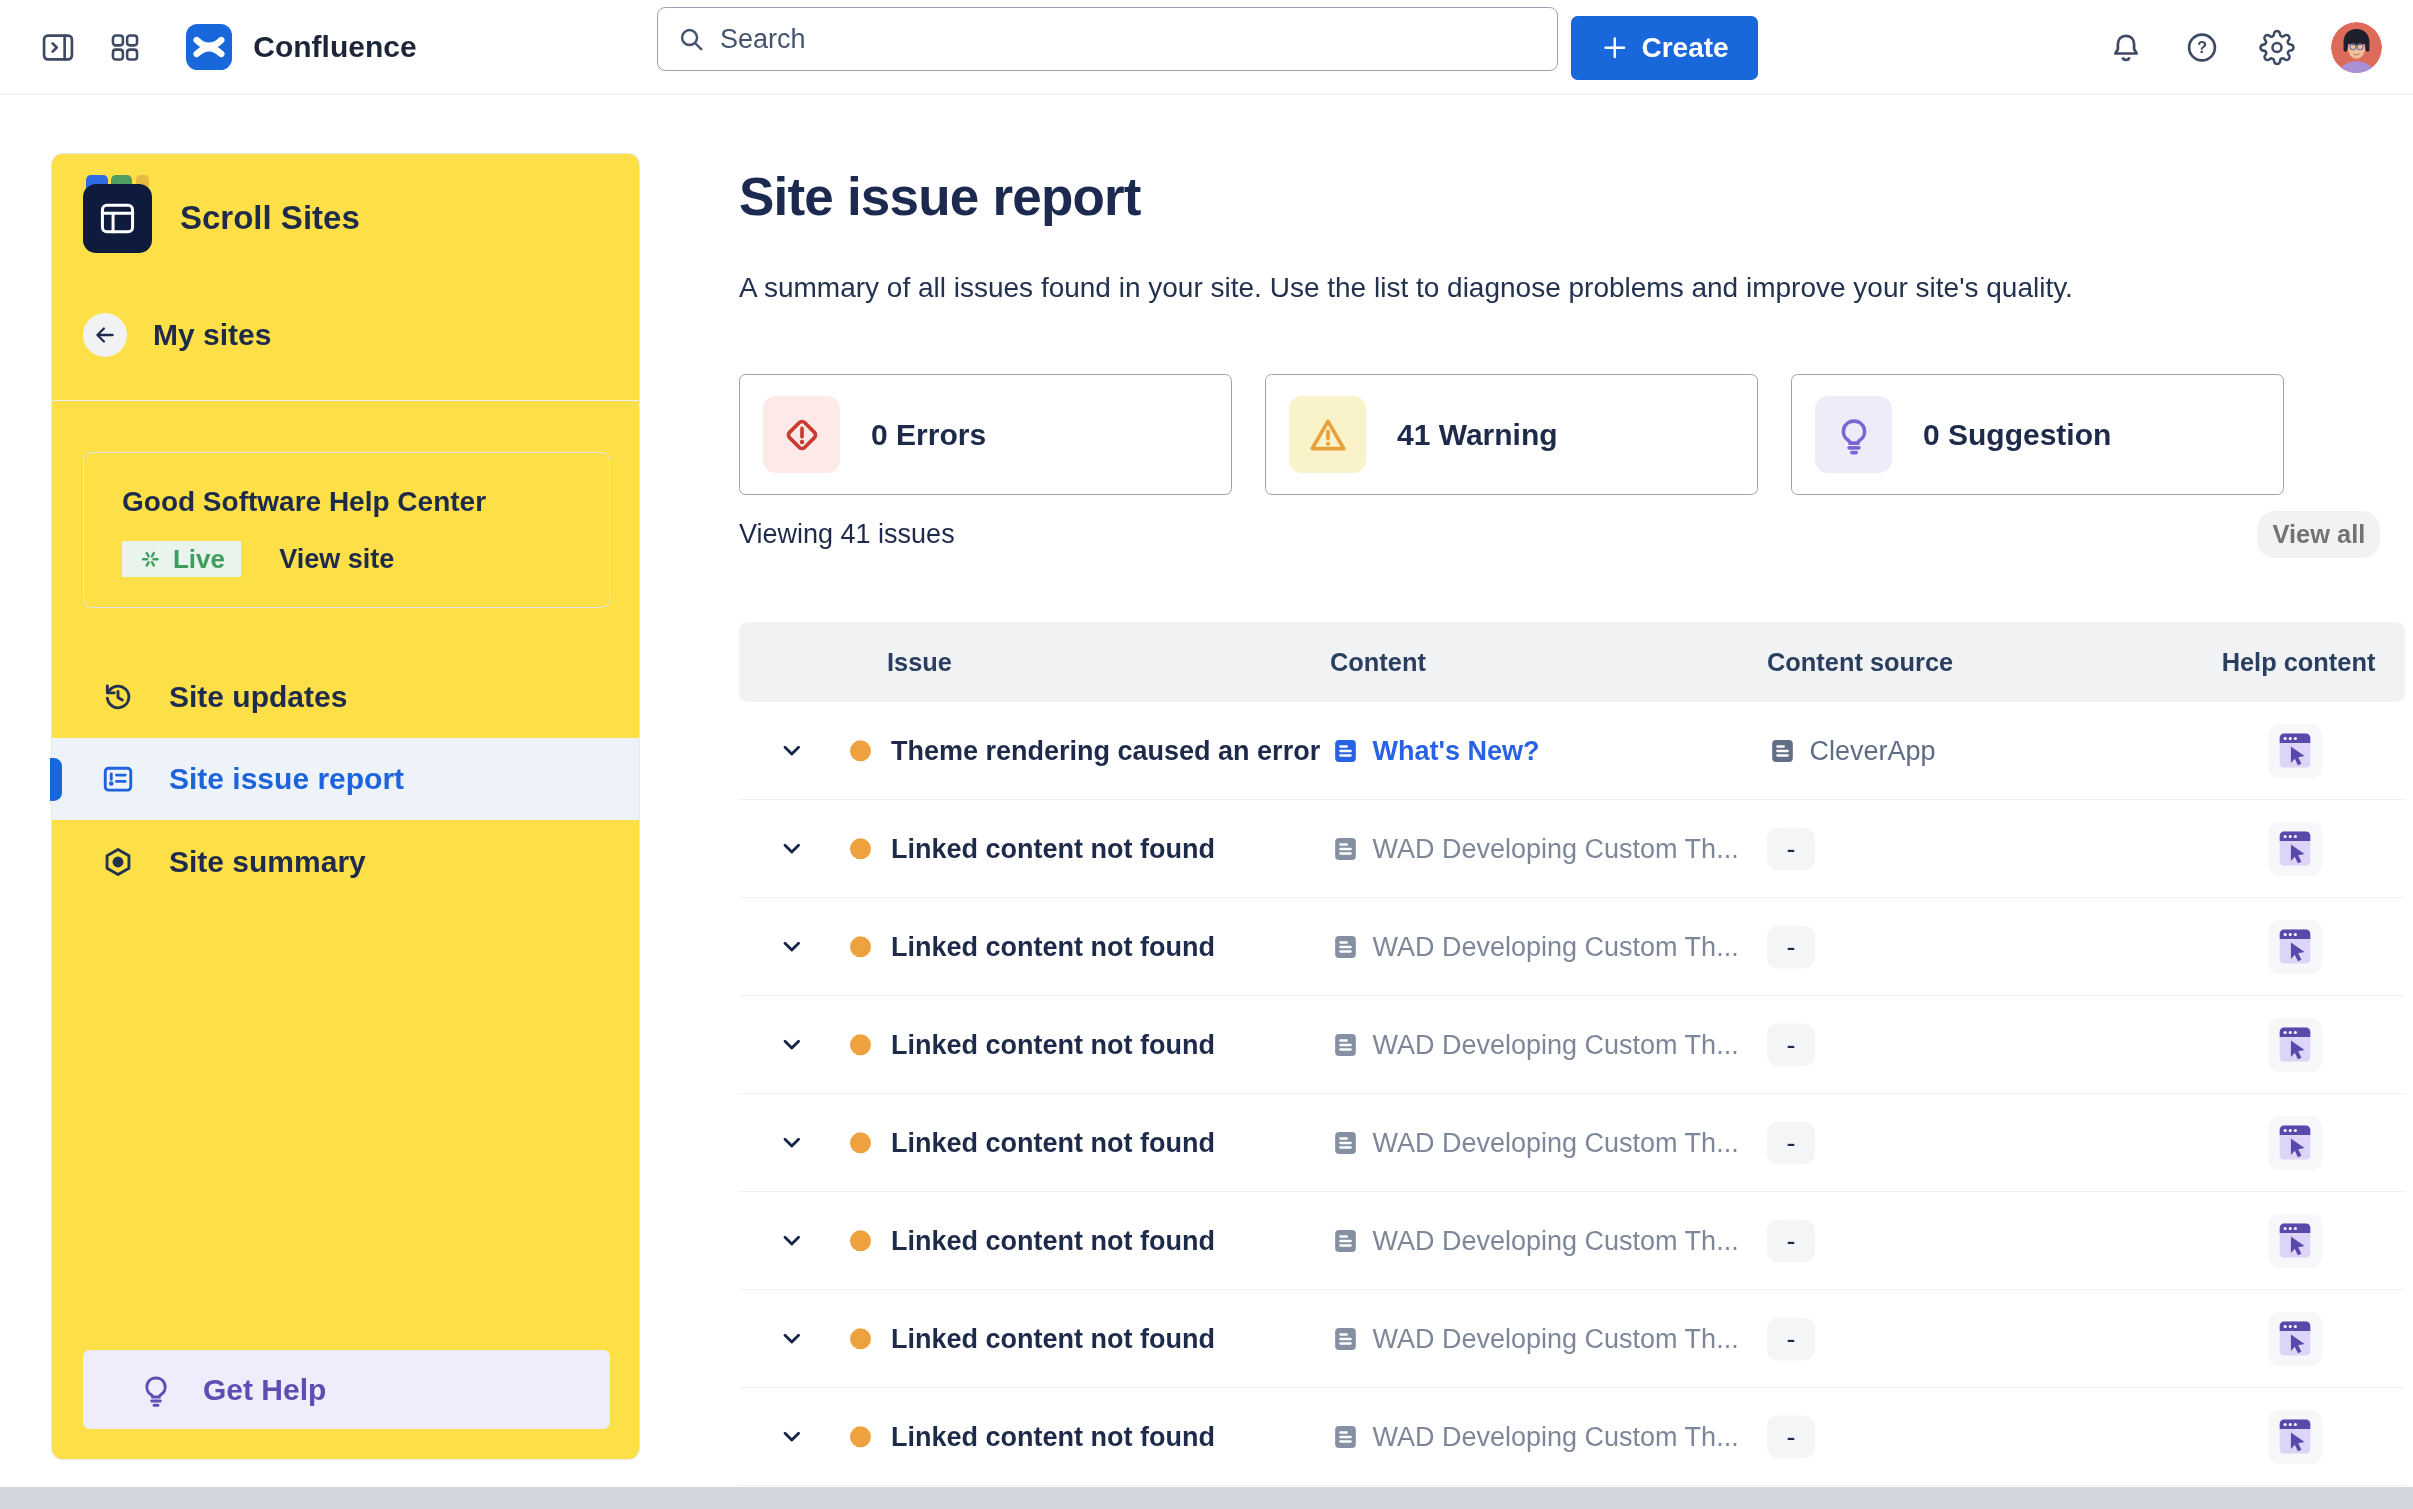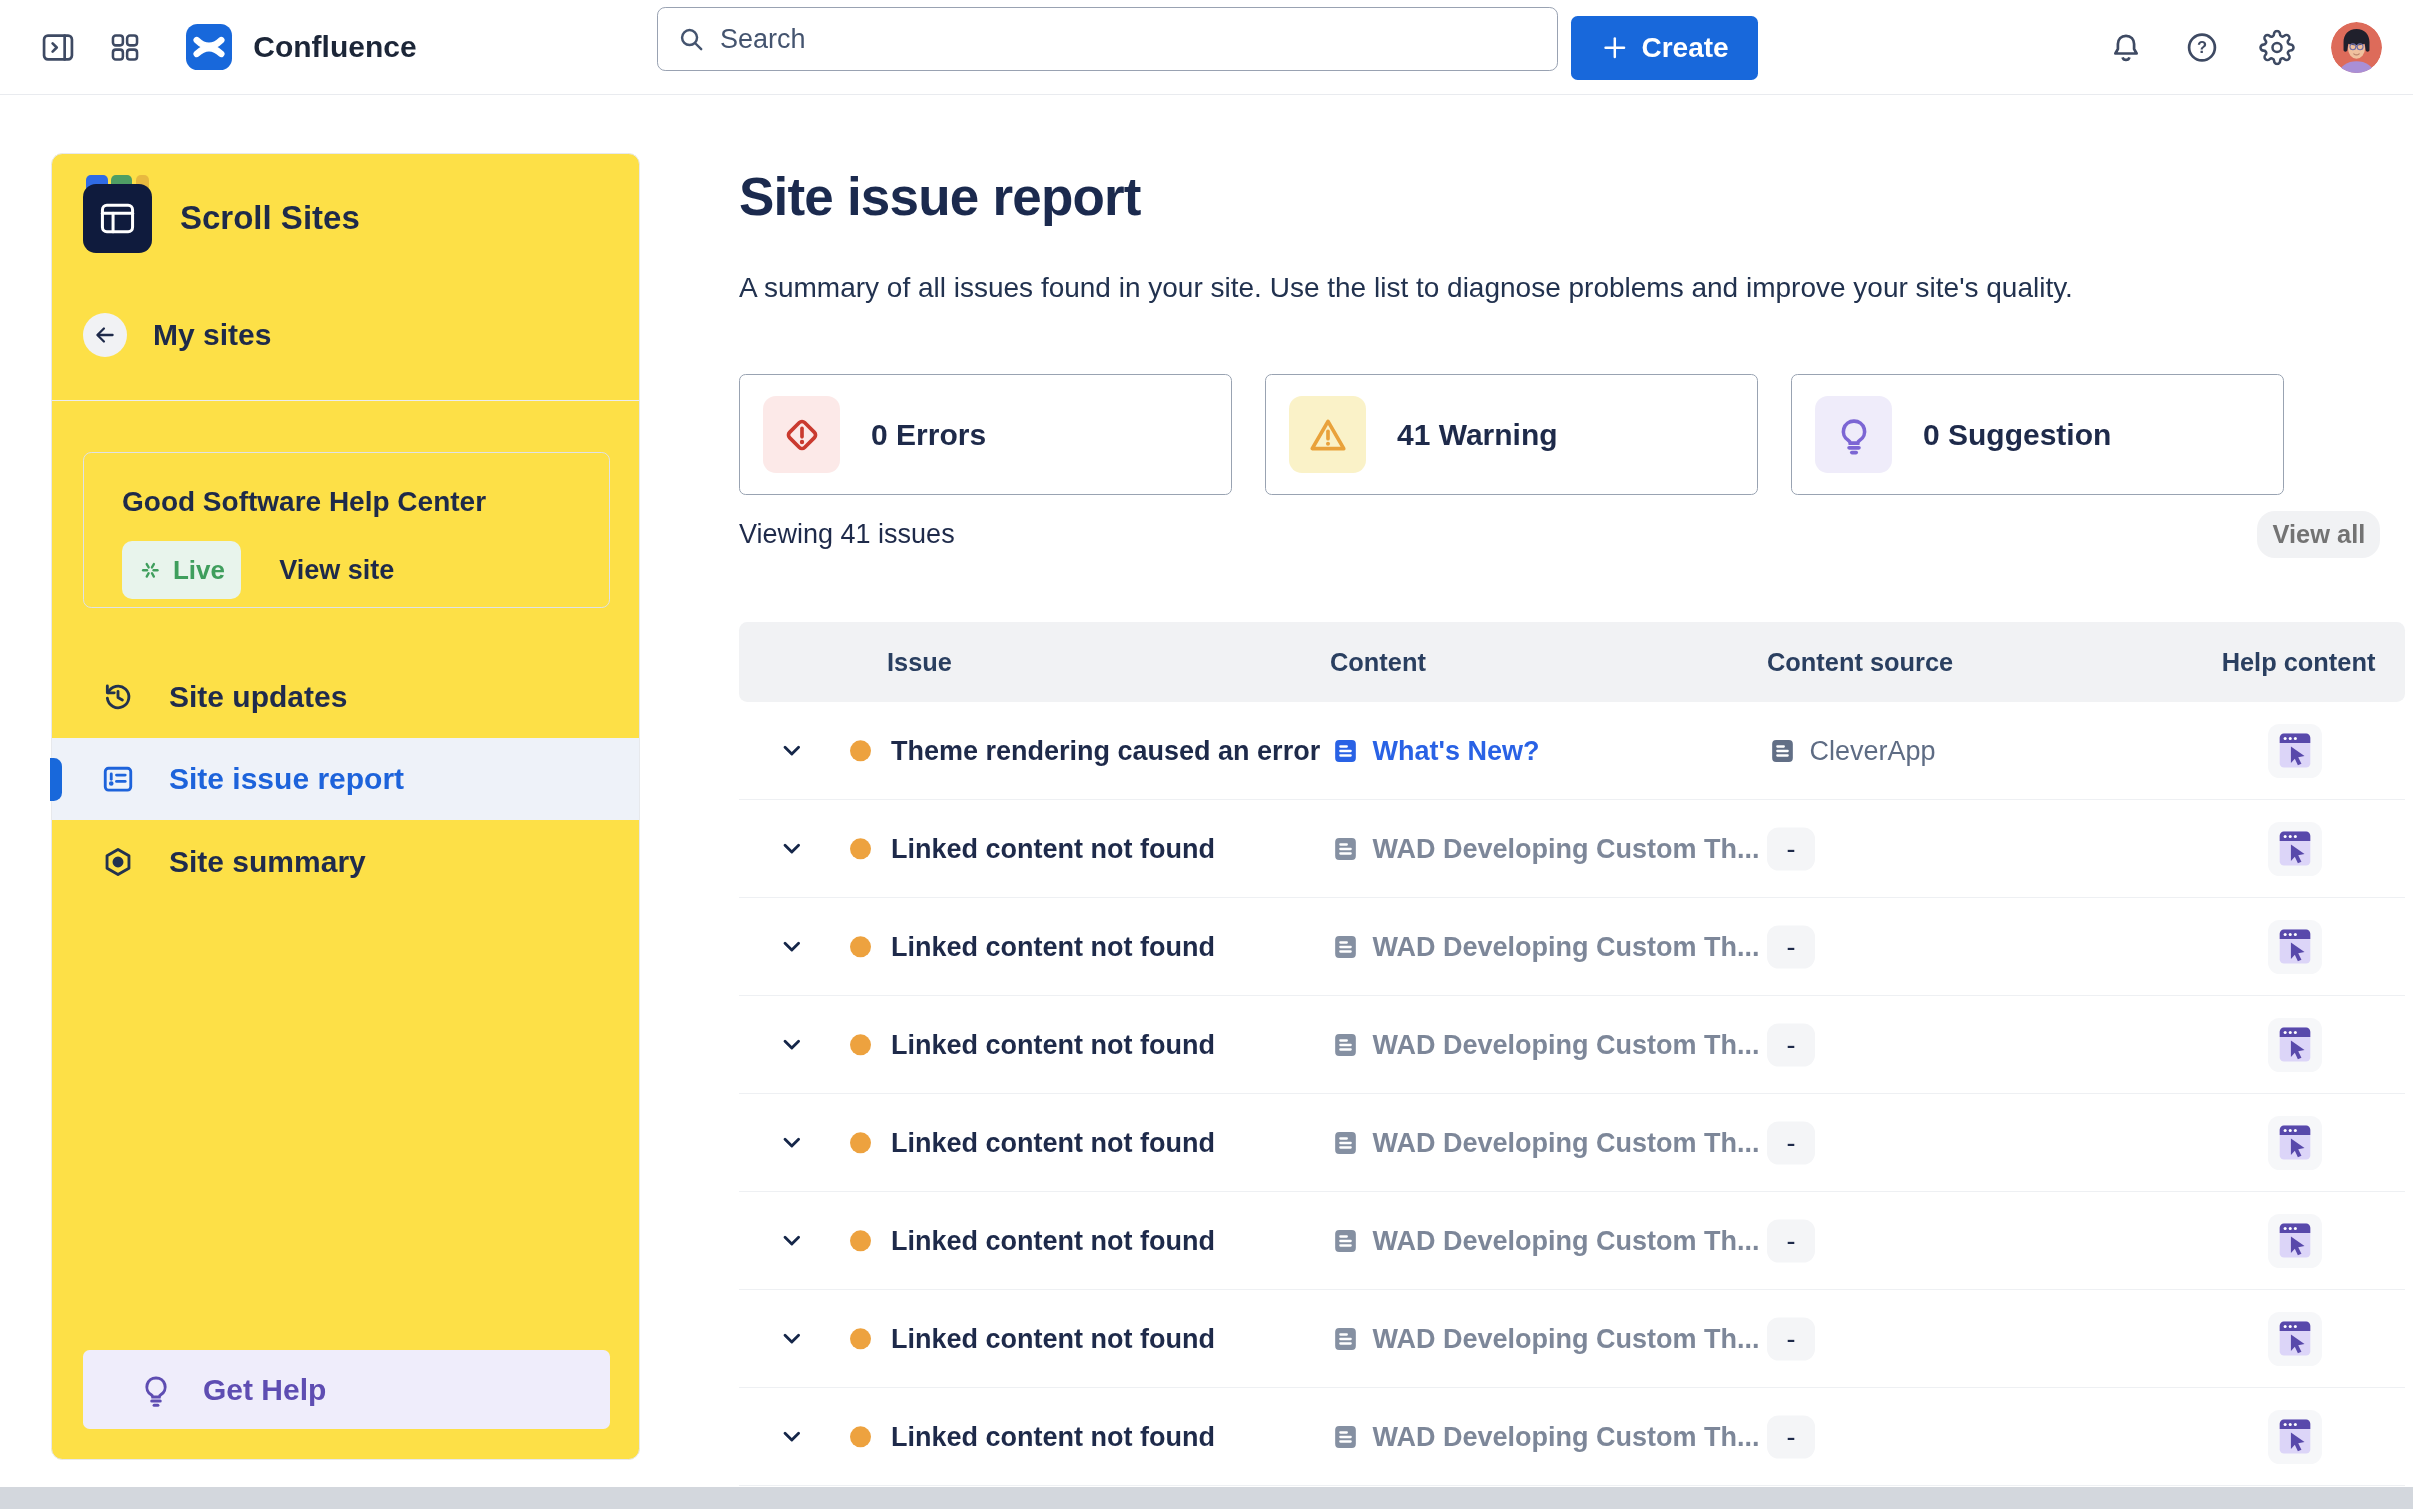--- a/index.html
+++ b/index.html
@@ -43,22 +43,22 @@
   .mysites { position:absolute; left:31px; top:159px; display:flex; align-items:center; gap:26px; }
   .back-circle { width:44px; height:44px; border-radius:50%; background:#F1F2F4;
                  display:flex; align-items:center; justify-content:center; font-size:28px;
                  color:#1E2A4A; }
   .mysites-label { font-size:30px; font-weight:bold; color:#1E2A4A; }
   .side-divider { position:absolute; left:0; top:246px; width:100%; border-top:1.6px solid #EBECF0; }
   .site-card { position:absolute; left:31px; top:298px; width:527px; height:156px;
                border:1.6px solid #DFE2E7; border-radius:8.2px; padding:33px 0 0 38px; }
   .site-card-title { font-size:28px; font-weight:bold; color:#1E2A4A; }
   .site-card-row { margin-top:23px; display:flex; align-items:center; }
-  .live-badge { display:inline-flex; align-items:center; gap:9.9px; height:58px; padding:0 16.4px;
-                background:#E8F4EC; border-radius:10px; color:#3F9E5D; font-size:26px; font-weight:bold;justify-content:center; }
+  .live-badge { display:inline-flex; align-items:center; gap:9.9px; height:36px; padding:0 16.4px;
+                background:#E8F4EC; border-radius:1px; color:#3F9E5D; font-size:26px; font-weight:bold;justify-content:center; }
   .view-site { margin-left:38px; font-size:27px; font-weight:bold; color:#1E2A4A; }
   .nav-row { position:absolute; left:0; width:100%; height:82px; display:flex; align-items:center;
              padding-left:48px; gap:33px; font-size:30px; font-weight:bold; color:#1F2B4D; }
   .nav-row.active { background:#EEF2F9; color:#1D63DB; }
   .nav-row.active::before { content:''; position:absolute; left:-1.6px; top:19.7px; width:11.5px;
              height:43px; background:#1868DB; border-radius:0 8.2px 8.2px 0; }
   .gethelp { position:absolute; left:31px; bottom:29.6px; width:527px; height:79px;
              background:#EFEDFB; border-radius:6.6px; display:flex; align-items:center;
              padding-left:54px; gap:28px; color:#5E4DB2; font-size:30px; font-weight:bold; }
 
@@ -88,21 +88,21 @@
   .th-issue { left:148px; } .th-content { left:591px; } .th-source { left:1028px; }
   .th-live { right:29.6px; }
   .t-row { position:relative; height:98px; border-bottom:1.6px solid #EEF0F3; background:#fff; }
   .t-row > * { position:absolute; top:50%; transform:translateY(-50%); }
   .row-chevron { left:38px; width:29.6px; height:29.6px; }
   .sev-dot { left:111px; width:21.3px; height:21.3px; border-radius:50%; background:#EDA23F; }
   .issue-text { left:152px; font-size:27px; font-weight:bold; color:#1E2A4A; white-space:nowrap; }
   .content-cell { left:591px; display:flex; align-items:center; gap:11.5px; white-space:nowrap; }
   .content-cell .content-text { font-size:27px; }
   .c-link { color:#2962E5; } .c-link .content-text { font-weight:bold; }
-  .c-muted { color:#8590A2;font-weight:bold; } .c-muted .content-text { color:#7D8799; }
+  .c-muted { color:#8590A2; } .c-muted .content-text { color:#7D8799; }
   .source-text { left:1028px; display:flex; align-items:center; gap:11.5px; color:#626F86;
                  white-space:nowrap; }
   .source-label { font-size:27px; color:#5E6C84; }
   .source-dash { left:1028px; width:48px; height:43px; background:#F4F5F7; border-radius:11.5px;
                  display:flex; align-items:center; justify-content:center; font-size:27px;
                  color:#1E2A4A; }
   .live-btn { left:1529px; width:54px; height:54px; background:#F6F7F9; border-radius:11.5px;
               display:flex; align-items:center; justify-content:center; }
 
   .bottom-strip { position:absolute; left:0; top:1487px; width:2413px; height:23px;

